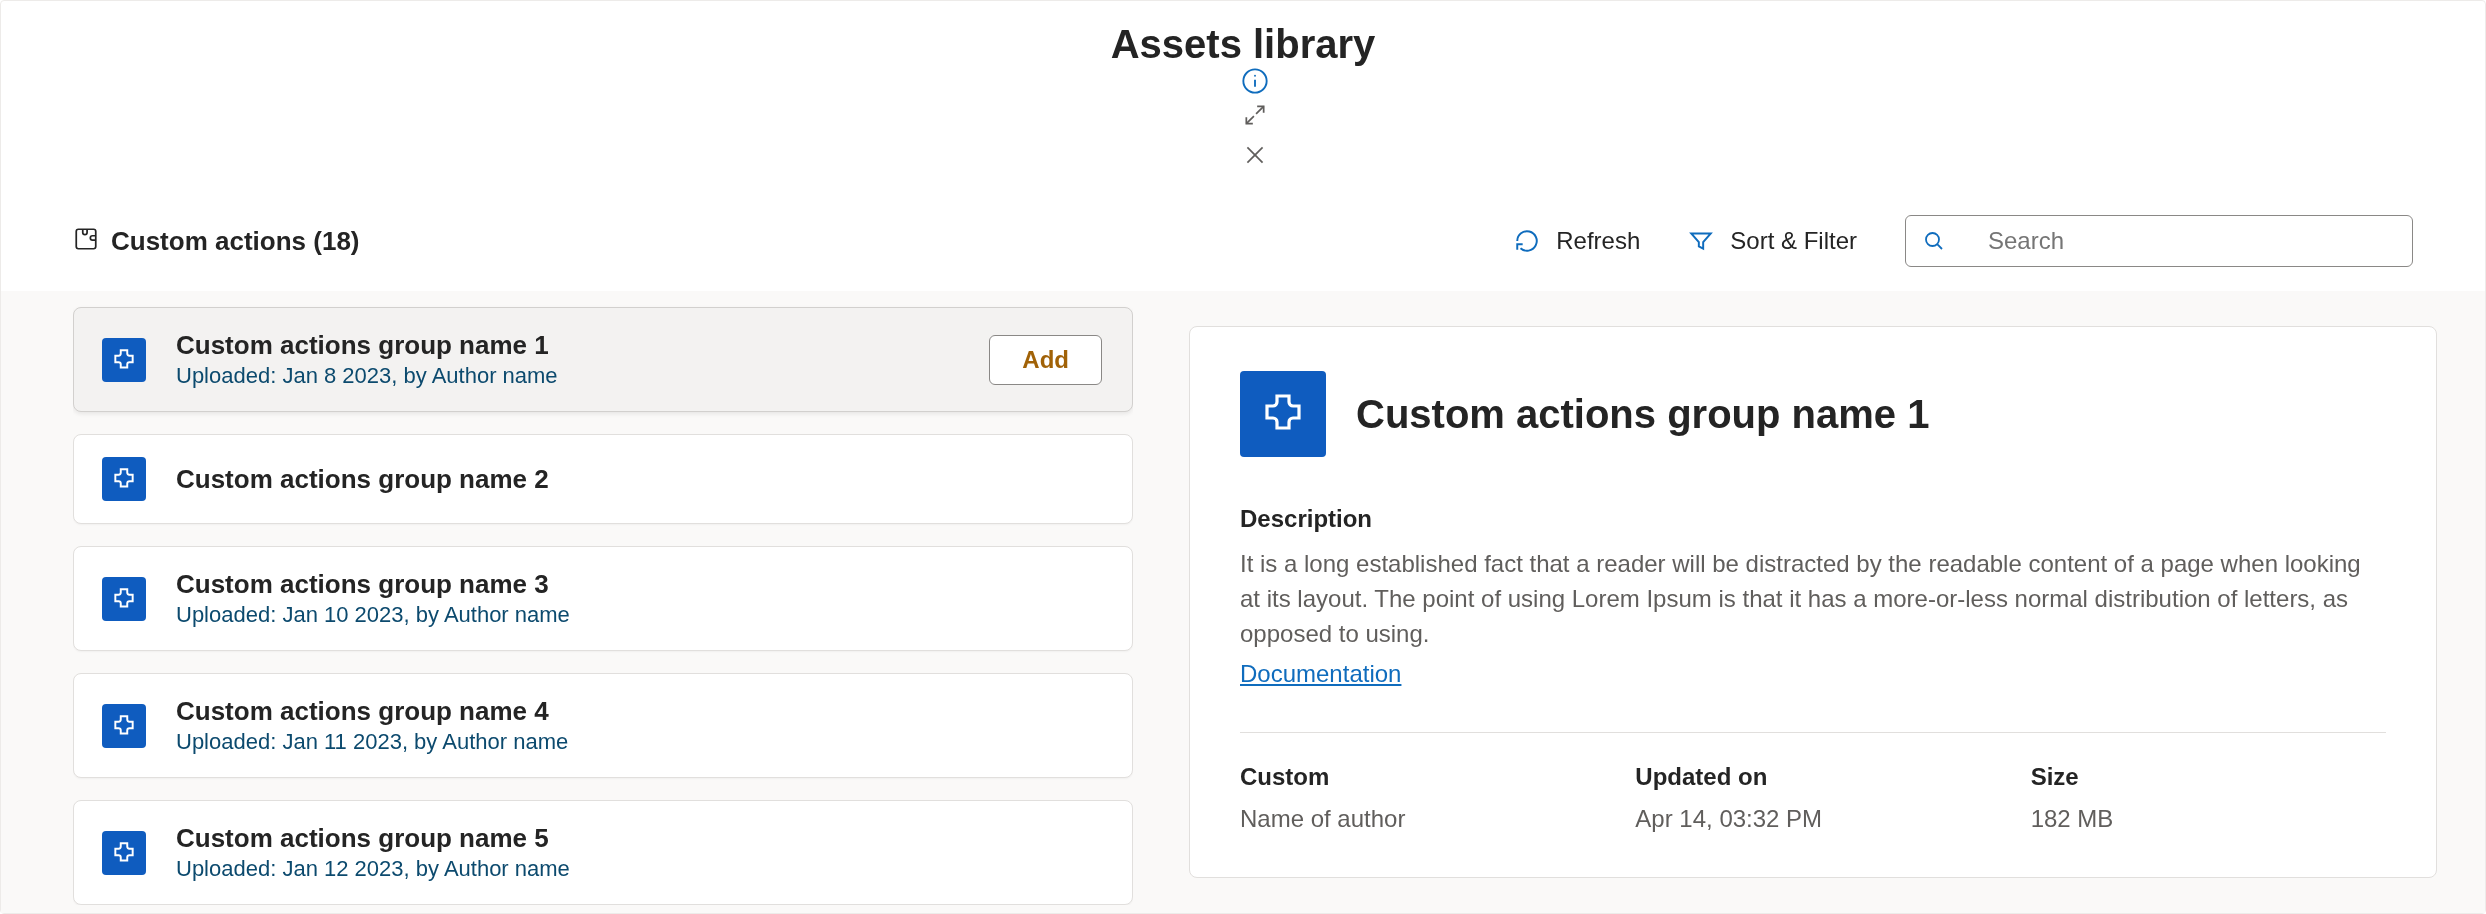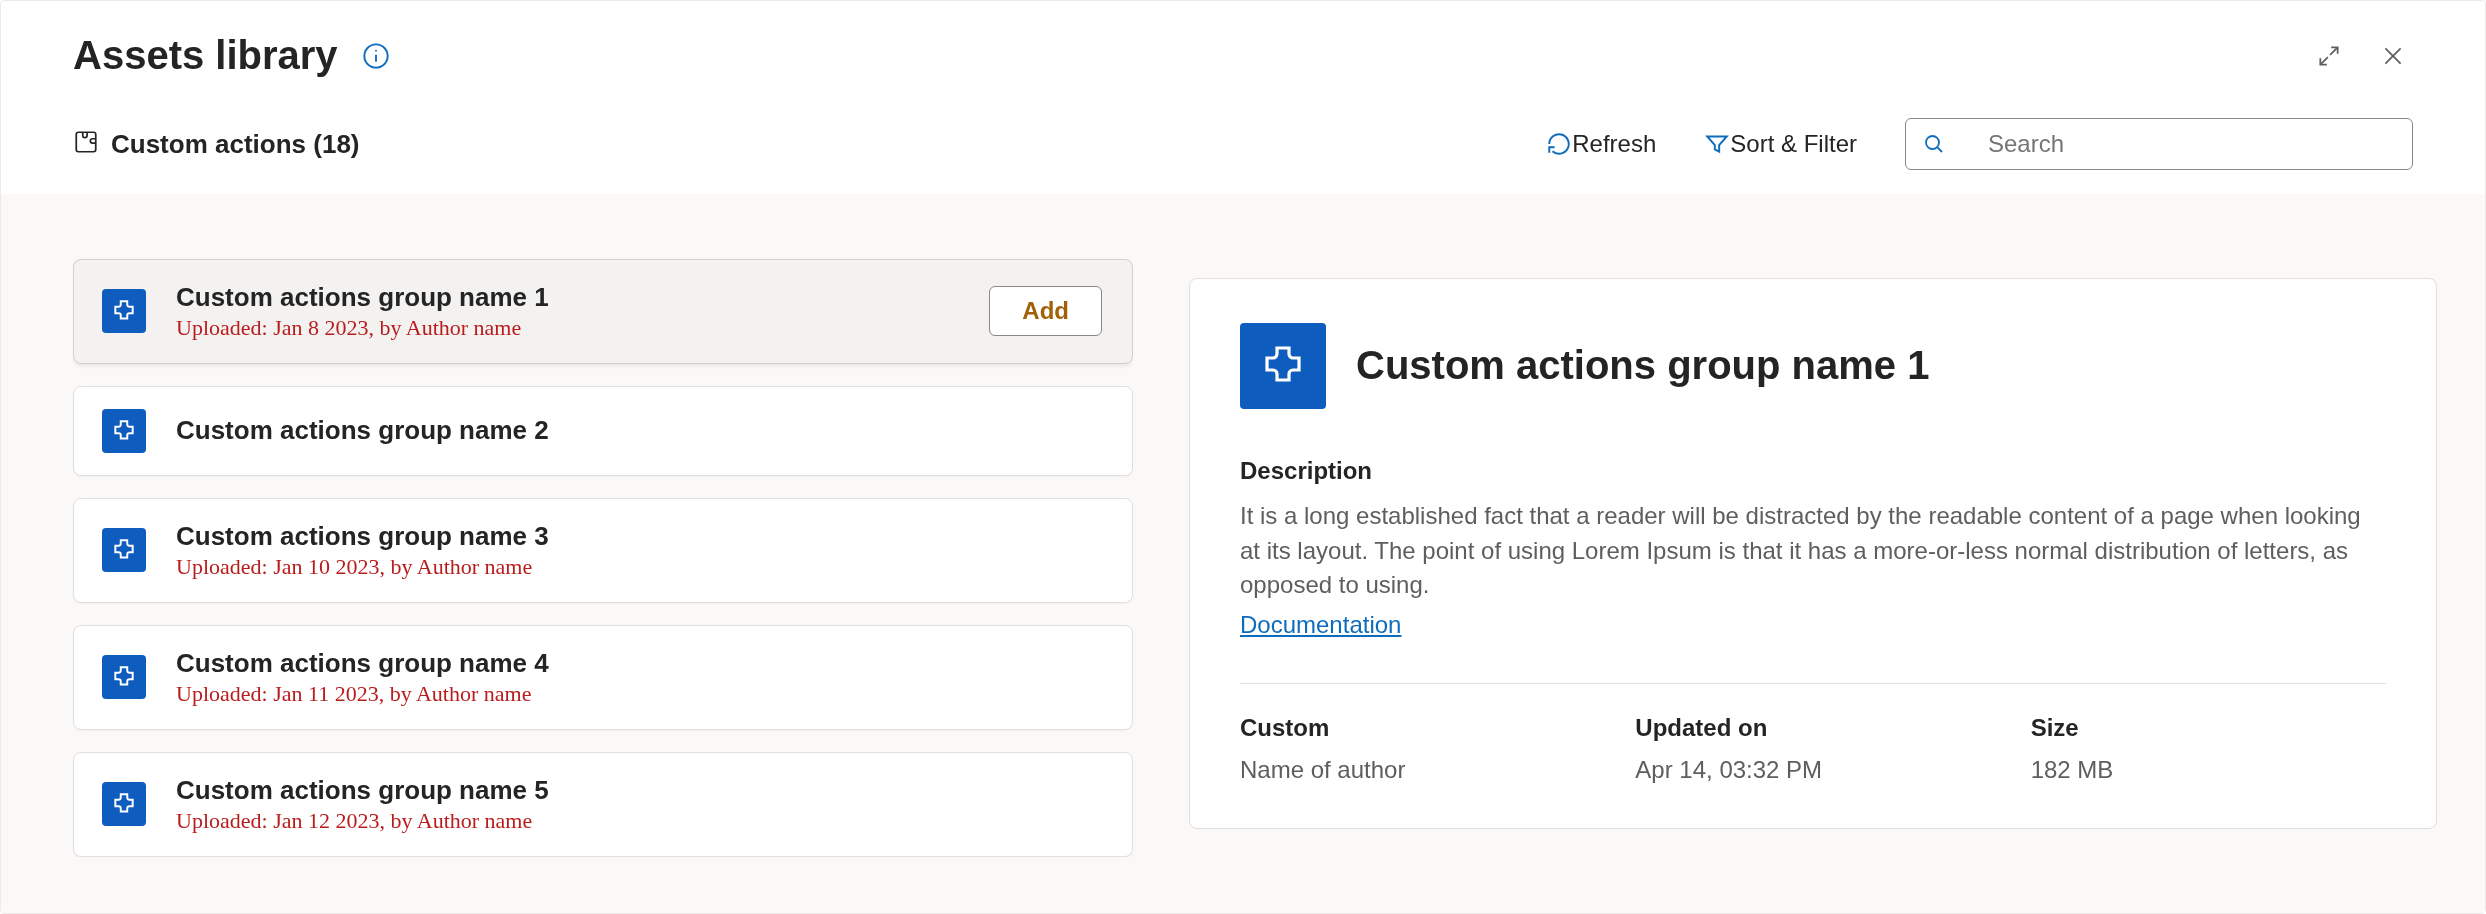--- a/index.html
+++ b/index.html
@@ -15,21 +15,22 @@
     display: flex;
     flex-direction: column;
     height: 100%;
     border: 1px solid #edebe9;
     border-radius: 4px;
   }
   
   .header {
     display: flex;
     align-items: center;
-    padding: 32px 72px 20px 72px;
+    padding: 21px 72px 20px 72px;
+    flex-direction: column;
   }
   .header-title {
     font-size: 40px;
     font-weight: 600;
     color: #242424;
   }
   .info-icon {
     margin-left: 24px;
     color: #0F6CBD;
     display: inline-flex;
@@ -63,21 +64,21 @@
     color: #242424;
   }
   .subtitle-icon {
     color: #242424;
     display: inline-flex;
   }
   .toolbar-spacer { flex: 1; }
   .tool-btn {
     display: inline-flex;
     align-items: center;
-    gap: 0;
+    gap: 16px;
     font-size: 24px;
     color: #242424;
     margin-right: 48px;
     cursor: pointer;
   }
   .tool-btn .ic { color: #0F6CBD; display: inline-flex; }
   .search-wrap {
     display: inline-flex;
     align-items: center;
     border: 1px solid #8a8886;
@@ -144,23 +145,22 @@
     margin-right: 30px;
   }
   .card-text { flex: 1; }
   .card-title {
     font-size: 26px;
     font-weight: 600;
     color: #242424;
   }
   .card-sub {
     font-size: 22px;
-    color: #b91c1c;
+    color: #0c4a6e;
     margin-top: 2px;
-    font-family: Liberation Serif, serif;
   }
   .card-add {
     border: 1px solid #8a8886;
     background: #ffffff;
     border-radius: 6px;
     padding: 10px 32px;
     font-size: 24px;
     font-weight: 600;
     color: #a16207;
     cursor: pointer;

